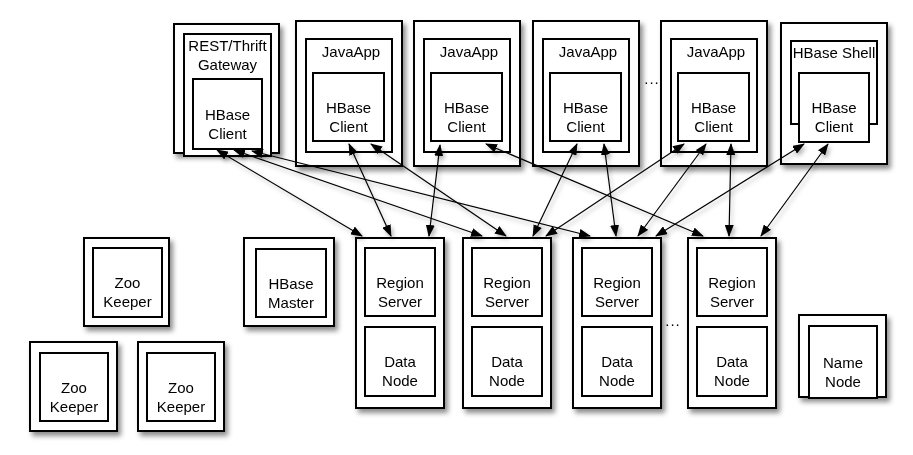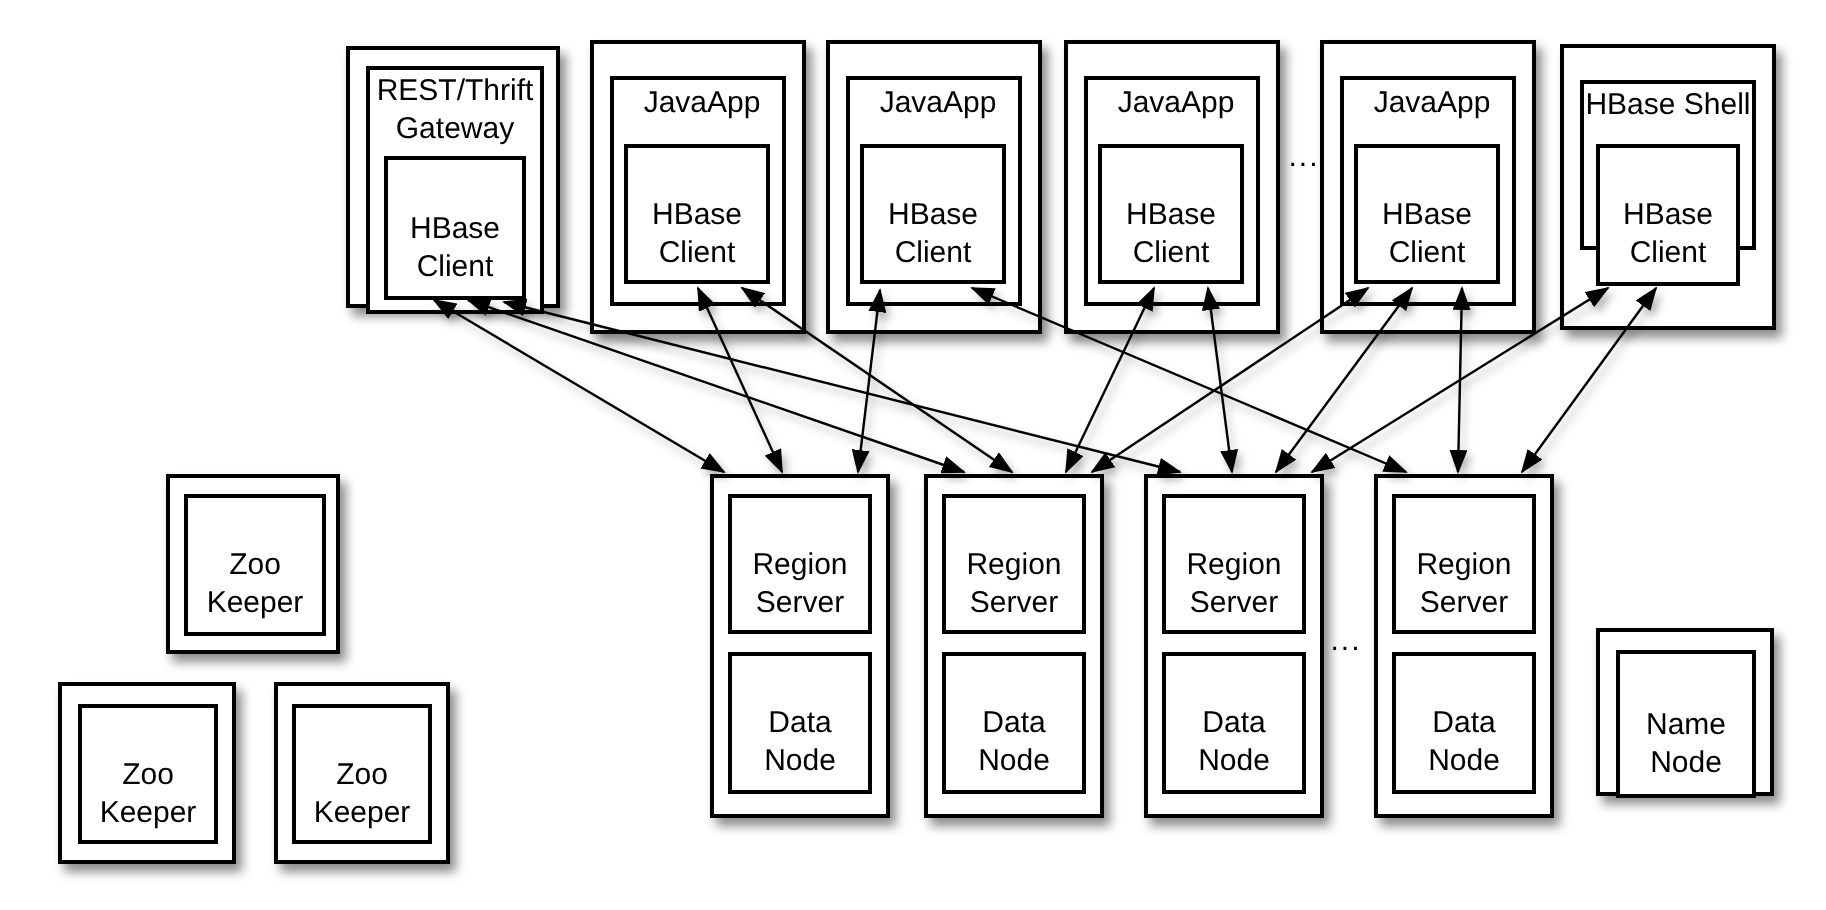--- a/index.html
+++ b/index.html
@@ -178,20 +178,25 @@
       <span>Zoo Keeper</span>
     </div>
   </div>
 
   <div class="box shadow" style="left:137px;top:341px;width:88px;height:91px">
     <div class="box subbox" style="left:7px;top:9px;width:70px;height:70px">
       <span>Zoo Keeper</span>
     </div>
   </div>
 
+  <div class="box shadow" style="left:243px;top:237px;width:92px;height:90px">
+    <div class="box subbox" style="left:10px;top:9px;width:72px;height:70px">
+      <span>HBase Master</span>
+    </div>
+  </div>
 
   <div class="box shadow" style="left:798px;top:314px;width:89px;height:84px">
     <div class="box subbox" style="left:8px;top:9px;width:70px;height:74px">
       <span>Name Node</span>
     </div>
   </div>
 
   <svg id="arrows-layer" width="913" height="455" viewBox="0 0 913 455" xmlns="http://www.w3.org/2000/svg">
     <defs>
       <marker id="ah" viewBox="0 0 12 9" refX="11" refY="4.5" markerWidth="12" markerHeight="9" orient="auto-start-reverse" markerUnits="userSpaceOnUse">

